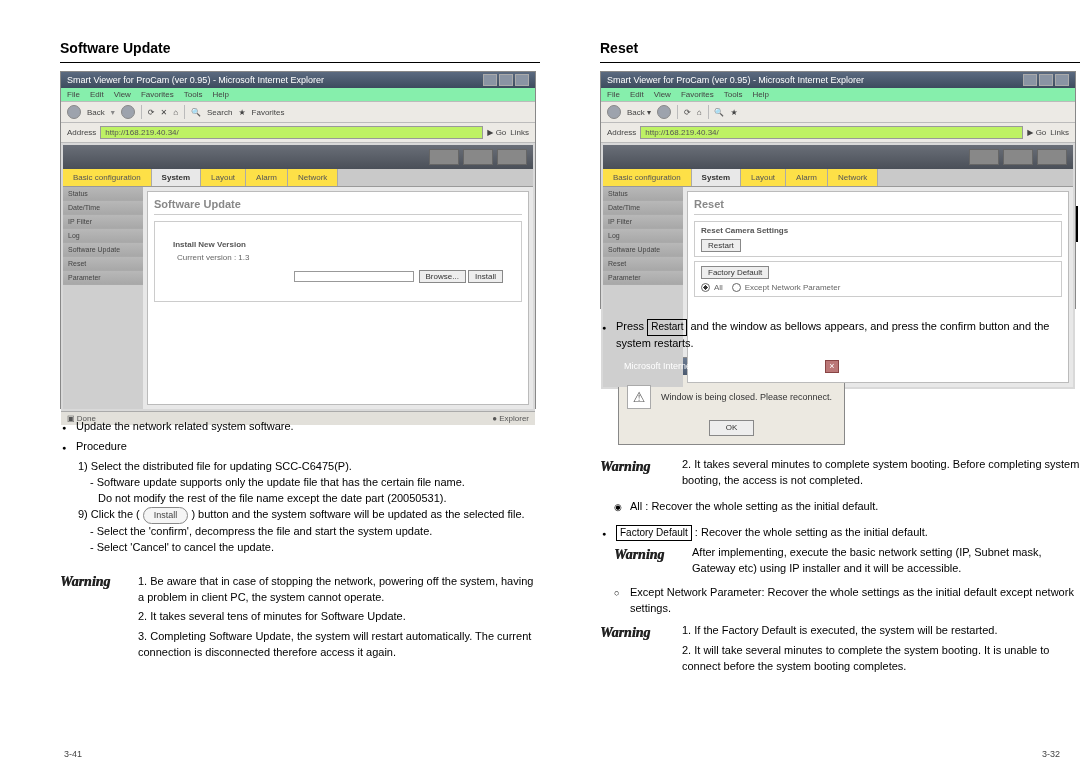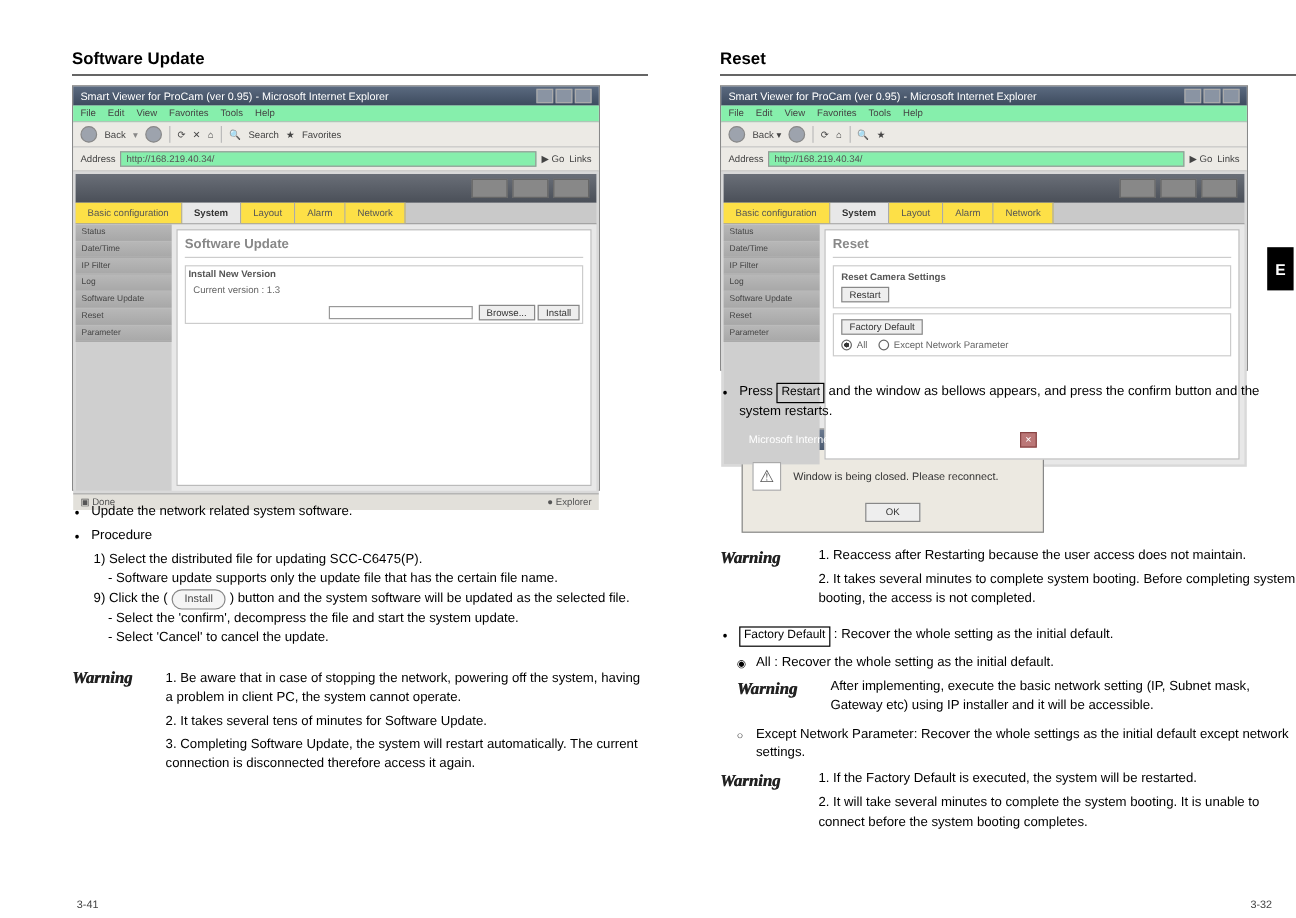--- a/index.html
+++ b/index.html
@@ -22,21 +22,21 @@
   .page-right { left: 600px; }
   .section-title {
     font-weight: bold;
     font-size: 14px;
     margin-bottom: 6px;
   }
   .hr { border-top: 1px solid #000; margin-bottom: 8px; }
   .screenshot {
     border: 1px solid #888;
     background: #f0f0f0;
-    width: 440px;
+    width: 476px;
     margin-bottom: 10px;
   }
   .titlebar {
     background: linear-gradient(#5b6a80,#3d4b5e);
     color: #fff;
     font-size: 9px;
     padding: 2px 6px;
     display: flex;
     justify-content: space-between;
     align-items: center;
@@ -60,21 +60,21 @@
   }
   .toolbar .circle { width:14px;height:14px;border-radius:50%;background:#9da3ad;border:1px solid #888; }
   .toolbar .sep { width:1px;height:14px;background:#bbb; }
   .addrbar {
     background:#eceae5;
     padding:3px 6px;
     display:flex; gap:4px; align-items:center;
     border-bottom:1px solid #bbb;
     font-size:8px; color:#444;
   }
-  .addrbar input { flex:1; font-size:8px; padding:1px 4px; border:1px solid #999; background:#86efac; color:#555; }
+  .addrbar input { flex:1; font-size:8px; padding:1px 4px; border:1px solid #999; background:#bef264; color:#555; }
   .appbody {
     background:#d9d9d9;
     padding:2px;
   }
   .apptop {
     background:linear-gradient(#6a6f78,#4a4f58);
     height:24px;
     display:flex; align-items:center; justify-content:flex-end;
     padding:0 6px;
     gap:4px;
@@ -120,21 +120,21 @@
   .pane-title {
     font-size:11px;
     font-weight:bold;
     color:#888;
     padding-bottom:4px;
     border-bottom:1px solid #ccc;
     margin-bottom:6px;
   }
   .fieldset {
     border:1px solid #ccc;
-    padding:2px;
+    padding:18px;
     font-size:8px;
     color:#666;
     margin-bottom:6px;
   }
   .fieldset .legend { font-size:8px; font-weight:bold; margin-bottom:4px; color:#555;}
   .smallbtn {
     display:inline-block;
     border:1px solid #888;
     background:#eee;
     padding:1px 6px;
@@ -201,21 +201,21 @@
     background:#000;
     color:#fff;
     font-weight:bold;
     font-size:13px;
     display:flex;
     align-items:center;
     justify-content:center;
   }
   
   .dialog {
-    width:252px;
+    width:227px;
     border:1px solid #888;
     margin:6px 0 12px 18px;
     background:#ece9e1;
   }
   .dlg-title {
     background:linear-gradient(#6b7a90,#4b5a70);
     color:#fff;
     font-size:9px;
     padding:2px 5px;
     display:flex; justify-content:space-between; align-items:center;
@@ -328,20 +328,21 @@
     </div>
   </div>
 
   <div class="body-text">
     <ul>
       <li class="bullet-dot">Update the network related system software.</li>
       <li class="bullet-dot">Procedure</li>
     </ul>
     <div class="indent">1) Select the distributed file for updating SCC-C6475(P).</div>
     <div class="indent2">- Software update supports only the update file that has the certain file name.</div>
+    <div class="indent2" style="padding-left:38px">Do not modify the rest of the file name except the date part (20050531).</div>
     <div class="indent">
       <span>9) Click the (</span>
       <span class="install-pill">Install</span>
       <span>) button and the system software will be updated as the selected file.</span>
     </div>
     <div class="indent2">- Select the 'confirm', decompress the file and start the system update.</div>
     <div class="indent2">- Select 'Cancel' to cancel the update.</div>
   </div>
 
   <div class="warning-row" style="margin-top:18px;">
@@ -454,33 +455,32 @@
       </div>
       <div class="dlg-btnrow">
         <span class="smallbtn" style="padding:1px 16px;">OK</span>
       </div>
     </div>
 
     <div class="warning-row">
       <div class="warning-label">Warning</div>
       <div class="warning-body">
         <ol class="numlist">
-          <li>1. Reaccess after Restarting because the user access does not maintain.</li>
           <li>2. It takes several minutes to complete system booting. Before completing system booting, the access is not completed.</li>
         </ol>
       </div>
     </div>
 
+    <ul style="padding-left:26px;margin-top:6px;">
+      <li class="bullet-circ">All : Recover the whole setting as the initial default.</li>
+    </ul>
     <ul style="margin-top:10px;">
       <li class="bullet-dot">
         <span class="boxed">Factory Default</span><span> : Recover the whole setting as the initial default.</span>
       </li>
-    </ul>
-    <ul style="padding-left:26px;margin-top:6px;">
-      <li class="bullet-circ">All : Recover the whole setting as the initial default.</li>
     </ul>
 
     <div class="warning-row" style="padding-left:14px;margin-top:4px;">
       <div class="warning-label">Warning</div>
       <div class="warning-body">After implementing, execute the basic network setting (IP, Subnet mask, Gateway etc) using IP installer and it will be accessible.</div>
     </div>
 
     <ul style="padding-left:26px;margin-top:8px;">
       <li class="bullet-open">Except Network Parameter: Recover the whole settings as the initial default except network settings.</li>
     </ul>

